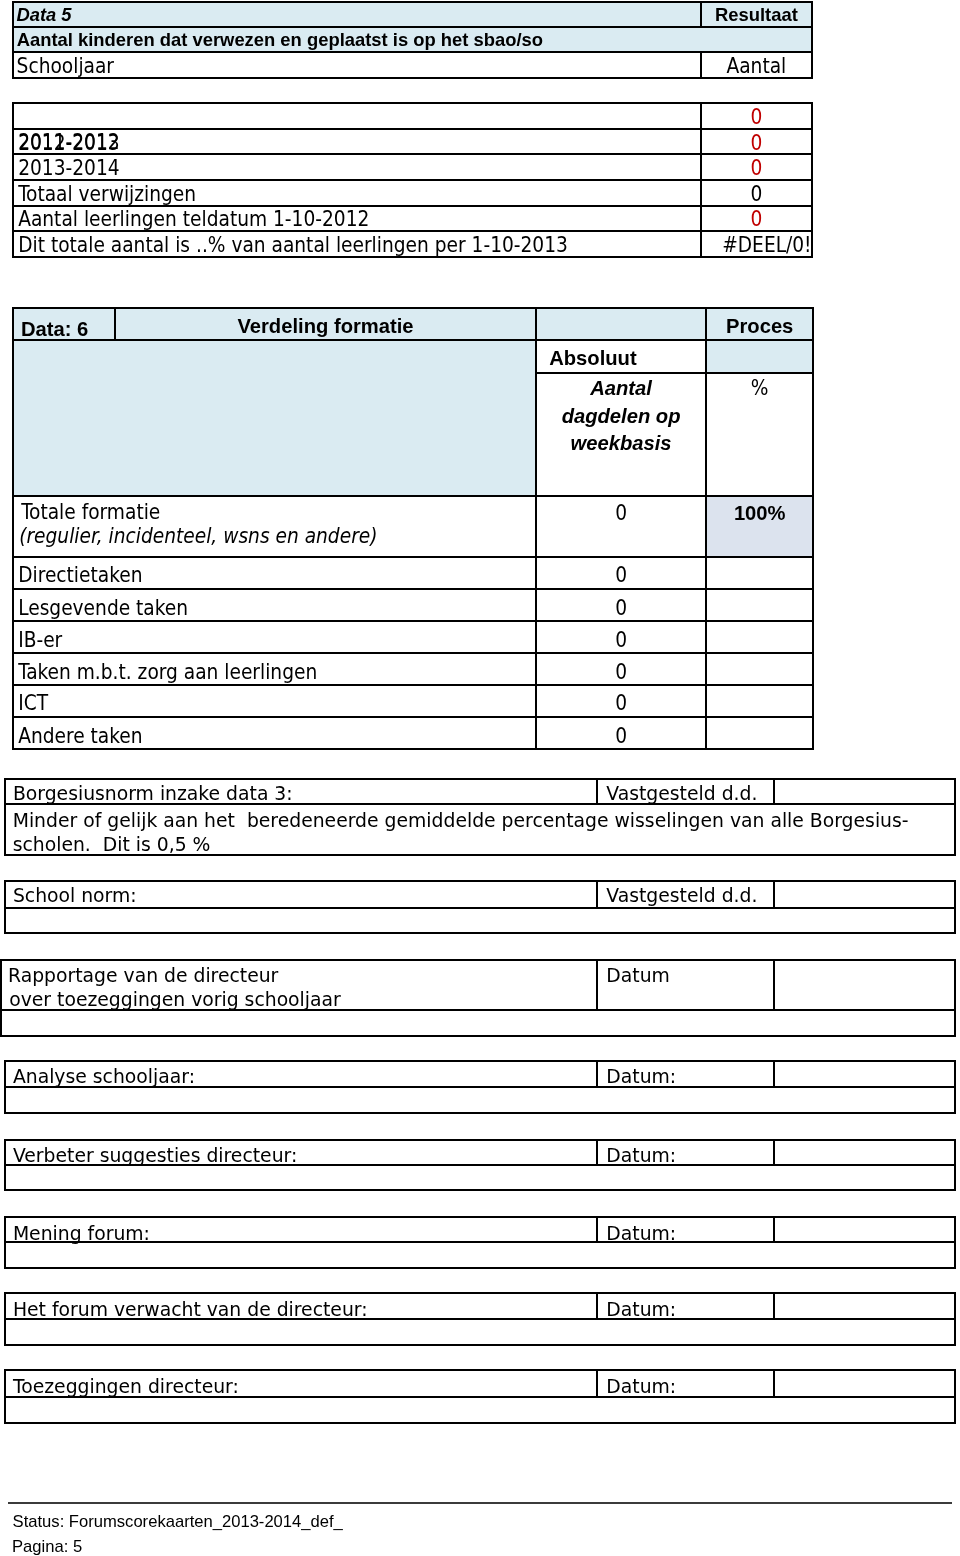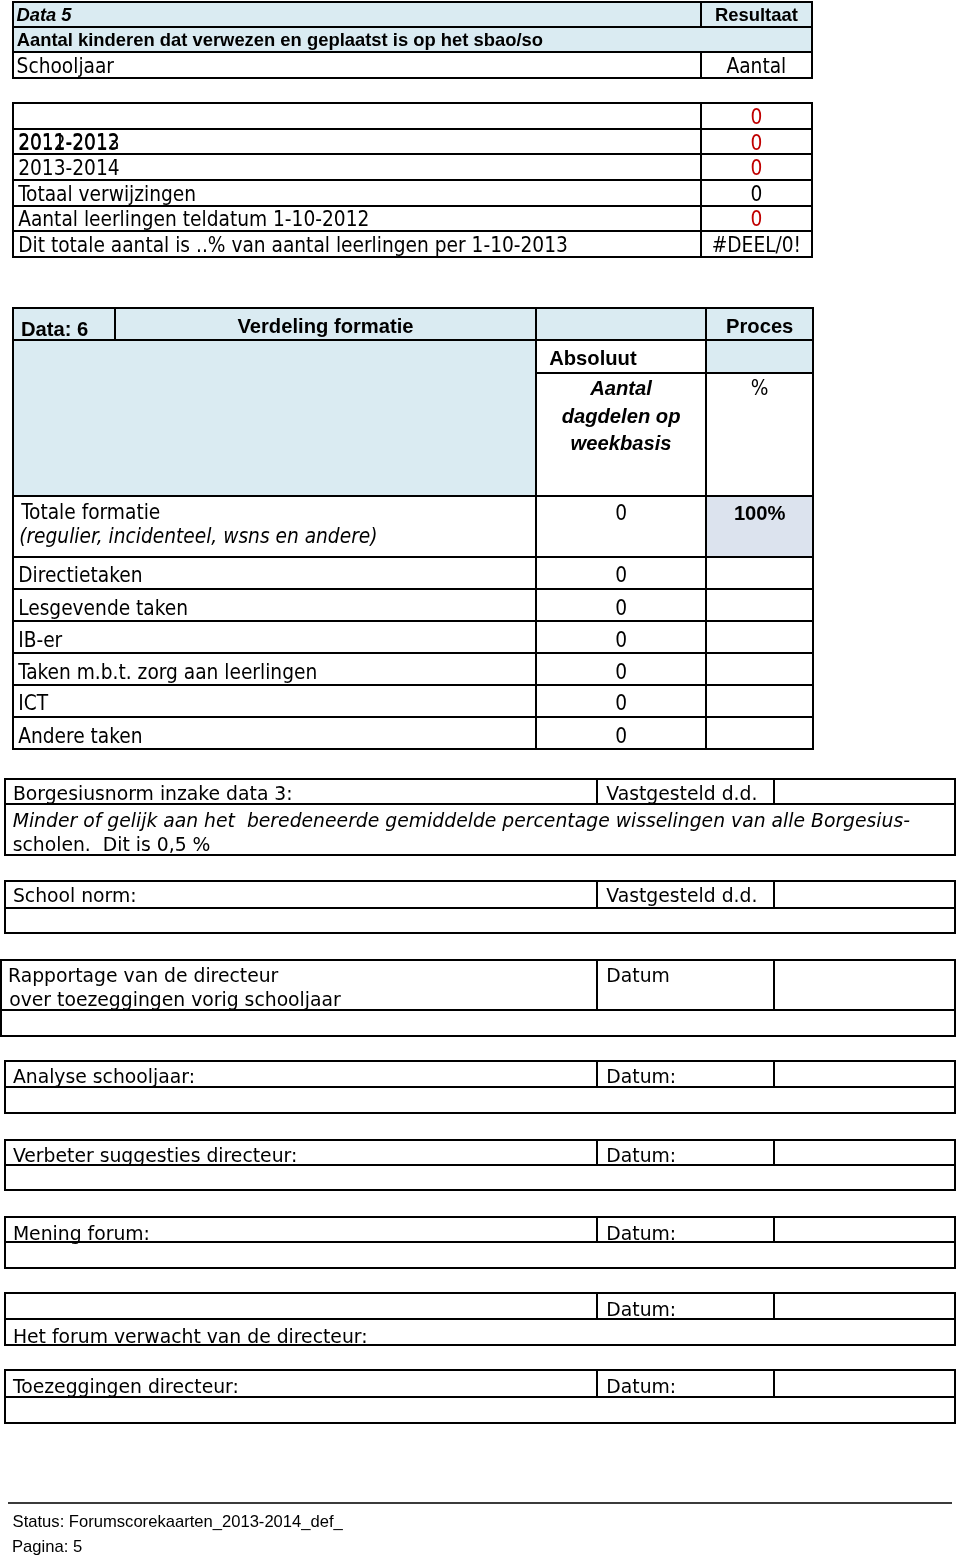--- a/index.html
+++ b/index.html
@@ -55,21 +55,21 @@
     <span class="tx ctr red" style="left: 701.2px; top: 106.9px; width: 110.4px;">0</span>
     <span class="tx " style="left: 18.2px; top: 132.5px;">2012-2013</span>
     <span class="tx ctr red" style="left: 701.2px; top: 132.5px; width: 110.4px;">0</span>
     <span class="tx " style="left: 18.2px; top: 158.1px;">2013-2014</span>
     <span class="tx ctr red" style="left: 701.2px; top: 158.1px; width: 110.4px;">0</span>
     <span class="tx " style="left: 18.2px; top: 183.7px;">Totaal verwijzingen</span>
     <span class="tx ctr" style="left: 701.2px; top: 183.7px; width: 110.4px;">0</span>
     <span class="tx " style="left: 18.2px; top: 209.2px;">Aantal leerlingen teldatum 1-10-2012</span>
     <span class="tx ctr red" style="left: 701.2px; top: 209.2px; width: 110.4px;">0</span>
     <span class="tx " style="left: 18.2px; top: 234.8px;">Dit totale aantal is ..% van aantal leerlingen per 1-10-2013</span>
-    <span class="tx ctr" style="left: 701.2px; top: 234.8px; width: 110.4px;">#DEEL/0!</span>
+    <span class="tx ctr" style="left: 701.2px; top: 234.8px; width: 110.4px; text-align: right;">#DEEL/0!</span>
     <div class="fill blue" style="left: 12.6px; top: 307.9px; width: 800.8px; height: 31.7px;"></div>
     <div class="fill blue" style="left: 12.6px; top: 339.6px; width: 523.6px; height: 156.7px;"></div>
     <div class="fill blue" style="left: 706px; top: 339.6px; width: 107.4px; height: 33px;"></div>
     <div class="fill accent" style="left: 706px; top: 496.3px; width: 107.4px; height: 60.4px;"></div>
     <div class="ln" style="left: 11.6px; top: 306.9px; width: 802.8px; height: 2px;"></div>
     <div class="ln" style="left: 11.6px; top: 748px; width: 802.8px; height: 2px;"></div>
     <div class="ln" style="left: 11.6px; top: 306.9px; width: 2px; height: 443.1px;"></div>
     <div class="ln" style="left: 812.4px; top: 306.9px; width: 2px; height: 443.1px;"></div>
     <div class="ln" style="left: 12.6px; top: 338.6px; width: 800.8px; height: 2px;"></div>
     <div class="ln" style="left: 536.2px; top: 371.6px; width: 277.2px; height: 2px;"></div>
@@ -109,21 +109,21 @@
     <span class="tx ctr" style="left: 536.2px; top: 725.7px; width: 169.8px;">0</span>
     <div class="ln" style="left: 3.5px; top: 777.8px; width: 952.9px; height: 2px;"></div>
     <div class="ln" style="left: 3.5px; top: 854.4px; width: 952.9px; height: 2px;"></div>
     <div class="ln" style="left: 3.5px; top: 777.8px; width: 2px; height: 78.6px;"></div>
     <div class="ln" style="left: 954.4px; top: 777.8px; width: 2px; height: 78.6px;"></div>
     <div class="ln" style="left: 4.5px; top: 803.4px; width: 950.9px; height: 2px;"></div>
     <div class="ln" style="left: 596.4px; top: 778.8px; width: 2px; height: 25.6px;"></div>
     <div class="ln" style="left: 773.2px; top: 778.8px; width: 2px; height: 25.6px;"></div>
     <span class="tx dj" style="left: 12.9px; top: 784.4px;">Borgesiusnorm inzake data 3:</span>
     <span class="tx dj" style="left: 606.3px; top: 784.4px;">Vastgesteld d.d.</span>
-    <span class="tx dj" style="left: 12.7px; top: 810.8px; font-style: italic;">Minder of gelijk aan het  beredeneerde gemiddelde percentage wisselingen van alle Borgesius-</span>
+    <span class="tx dj" style="left: 12.7px; top: 810.8px;">Minder of gelijk aan het  beredeneerde gemiddelde percentage wisselingen van alle Borgesius-</span>
     <span class="tx dj" style="left: 12.7px; top: 835.4px;">scholen.  Dit is 0,5 %</span>
     <div class="ln" style="left: 3.5px; top: 879.8px; width: 952.9px; height: 2px;"></div>
     <div class="ln" style="left: 3.5px; top: 931.5px; width: 952.9px; height: 2px;"></div>
     <div class="ln" style="left: 3.5px; top: 879.8px; width: 2px; height: 53.7px;"></div>
     <div class="ln" style="left: 954.4px; top: 879.8px; width: 2px; height: 53.7px;"></div>
     <div class="ln" style="left: 4.5px; top: 906.5px; width: 950.9px; height: 2px;"></div>
     <div class="ln" style="left: 596.4px; top: 880.8px; width: 2px; height: 26.7px;"></div>
     <div class="ln" style="left: 773.2px; top: 880.8px; width: 2px; height: 26.7px;"></div>
     <span class="tx dj" style="left: 12.9px; top: 886.4px;">School norm:</span>
     <span class="tx dj" style="left: 606.3px; top: 886.4px;">Vastgesteld d.d.</span>
@@ -164,21 +164,21 @@
     <div class="ln" style="left: 773.2px; top: 1217.3px; width: 2px; height: 25px;"></div>
     <span class="tx dj" style="left: 12.9px; top: 1223.5px;">Mening forum:</span>
     <span class="tx dj" style="left: 606.3px; top: 1223.5px;">Datum:</span>
     <div class="ln" style="left: 3.5px; top: 1292.3px; width: 952.9px; height: 2px;"></div>
     <div class="ln" style="left: 3.5px; top: 1344px; width: 952.9px; height: 2px;"></div>
     <div class="ln" style="left: 3.5px; top: 1292.3px; width: 2px; height: 53.7px;"></div>
     <div class="ln" style="left: 954.4px; top: 1292.3px; width: 2px; height: 53.7px;"></div>
     <div class="ln" style="left: 4.5px; top: 1317.8px; width: 950.9px; height: 2px;"></div>
     <div class="ln" style="left: 596.4px; top: 1293.3px; width: 2px; height: 25.5px;"></div>
     <div class="ln" style="left: 773.2px; top: 1293.3px; width: 2px; height: 25.5px;"></div>
-    <span class="tx dj" style="left: 12.9px; top: 1299.5px; margin-top: 27px;">Het forum verwacht van de directeur:</span>
+    <span class="tx dj" style="left: 12.9px; top: 1299.5px;">Het forum verwacht van de directeur:</span>
     <span class="tx dj" style="left: 606.3px; top: 1299.5px;">Datum:</span>
     <div class="ln" style="left: 3.5px; top: 1369.4px; width: 952.9px; height: 2px;"></div>
     <div class="ln" style="left: 3.5px; top: 1421.5px; width: 952.9px; height: 2px;"></div>
     <div class="ln" style="left: 3.5px; top: 1369.4px; width: 2px; height: 54.1px;"></div>
     <div class="ln" style="left: 954.4px; top: 1369.4px; width: 2px; height: 54.1px;"></div>
     <div class="ln" style="left: 4.5px; top: 1395.9px; width: 950.9px; height: 2px;"></div>
     <div class="ln" style="left: 596.4px; top: 1370.4px; width: 2px; height: 26.5px;"></div>
     <div class="ln" style="left: 773.2px; top: 1370.4px; width: 2px; height: 26.5px;"></div>
     <span class="tx dj" style="left: 12.9px; top: 1376.6px;">Toezeggingen directeur:</span>
     <span class="tx dj" style="left: 606.3px; top: 1376.6px;">Datum:</span>

